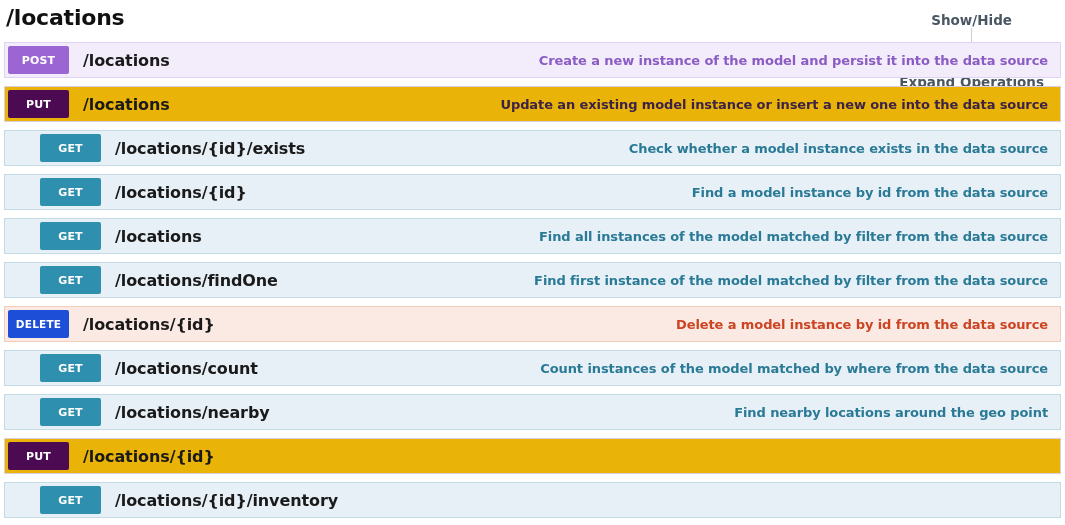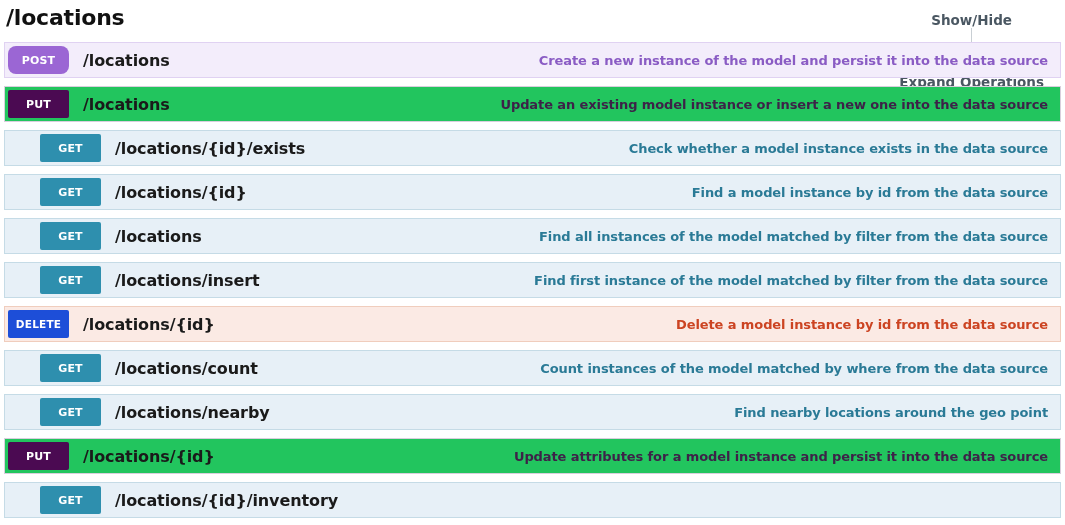--- a/index.html
+++ b/index.html
@@ -109,25 +109,25 @@
     font-weight: bold;
     white-space: nowrap;
     letter-spacing: -0.1px;
   }
 
   
   .endpoint.post {
     background: #f3edfb;
     border-color: #e0d2f2;
   }
-  .endpoint.post .badge { background: #9b66d4; border-radius: 8px; }
+  .endpoint.post .badge { background: #9b66d4; }
   .endpoint.post .desc  { color: #8a5cc4; }
 
   .endpoint.put {
-    background: #22c55e;
+    background: #eab308;
     border-color: #d9cfdd;
   }
   .endpoint.put .badge { background: #4b0a52; }
   .endpoint.put .desc  { color: #3d2248; }
 
   .endpoint.get {
     background: #e7f0f7;
     border-color: #c5dbe6;
   }
   .endpoint.get .badge { background: #2e8fae; margin-left: 35px; }
@@ -179,42 +179,41 @@
         <div class="path">/locations/{id}</div>
         <div class="desc">Find a model instance by id from the data source</div>
       </div>
       <div class="endpoint get">
         <div class="badge get">GET</div>
         <div class="path">/locations</div>
         <div class="desc">Find all instances of the model matched by filter from the data source</div>
       </div>
       <div class="endpoint get">
         <div class="badge get">GET</div>
-        <div class="path">/locations/insert</div>
+        <div class="path">/locations/findOne</div>
         <div class="desc">Find first instance of the model matched by filter from the data source</div>
       </div>
       <div class="endpoint delete">
         <div class="badge delete">DELETE</div>
         <div class="path">/locations/{id}</div>
         <div class="desc">Delete a model instance by id from the data source</div>
       </div>
       <div class="endpoint get">
         <div class="badge get">GET</div>
         <div class="path">/locations/count</div>
         <div class="desc">Count instances of the model matched by where from the data source</div>
       </div>
       <div class="endpoint get">
         <div class="badge get">GET</div>
         <div class="path">/locations/nearby</div>
         <div class="desc">Find nearby locations around the geo point</div>
       </div>
       <div class="endpoint put">
         <div class="badge put">PUT</div>
         <div class="path">/locations/{id}</div>
-        <div class="desc">Update attributes for a model instance and persist it into the data source</div>
       </div>
       <div class="endpoint get">
         <div class="badge get">GET</div>
         <div class="path">/locations/{id}/inventory</div>
         <div class="desc"></div>
       </div>
     </div>
 
 </div>
 

